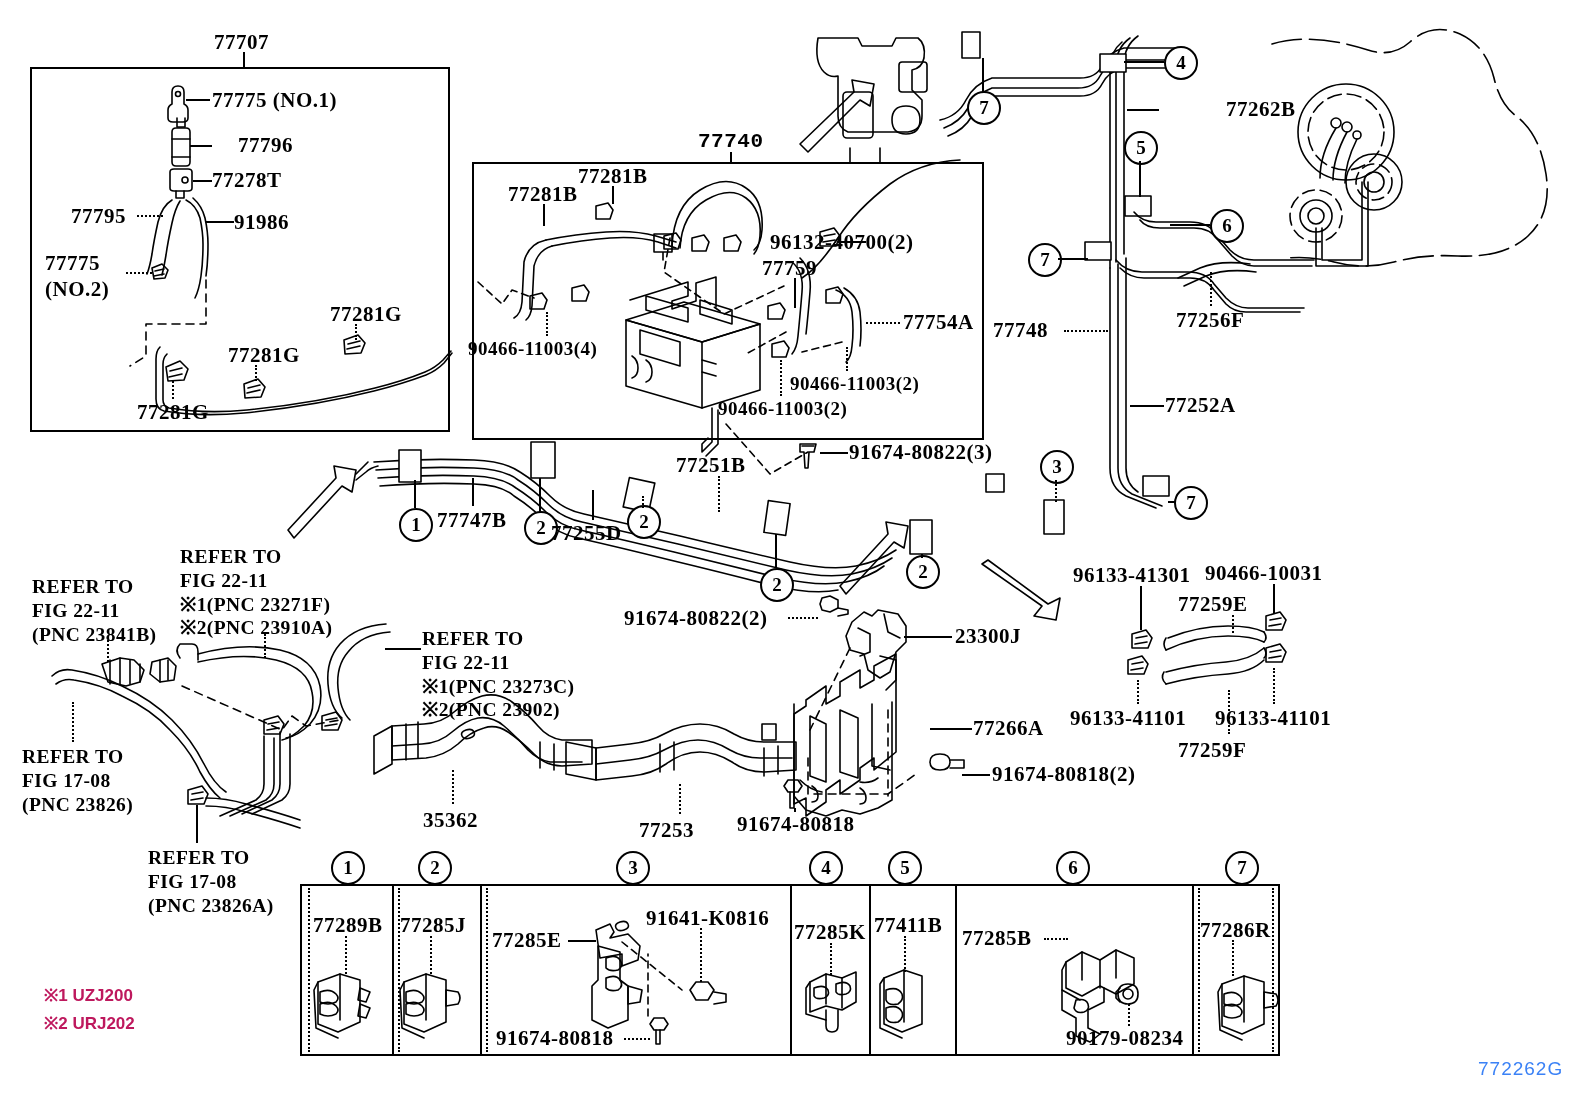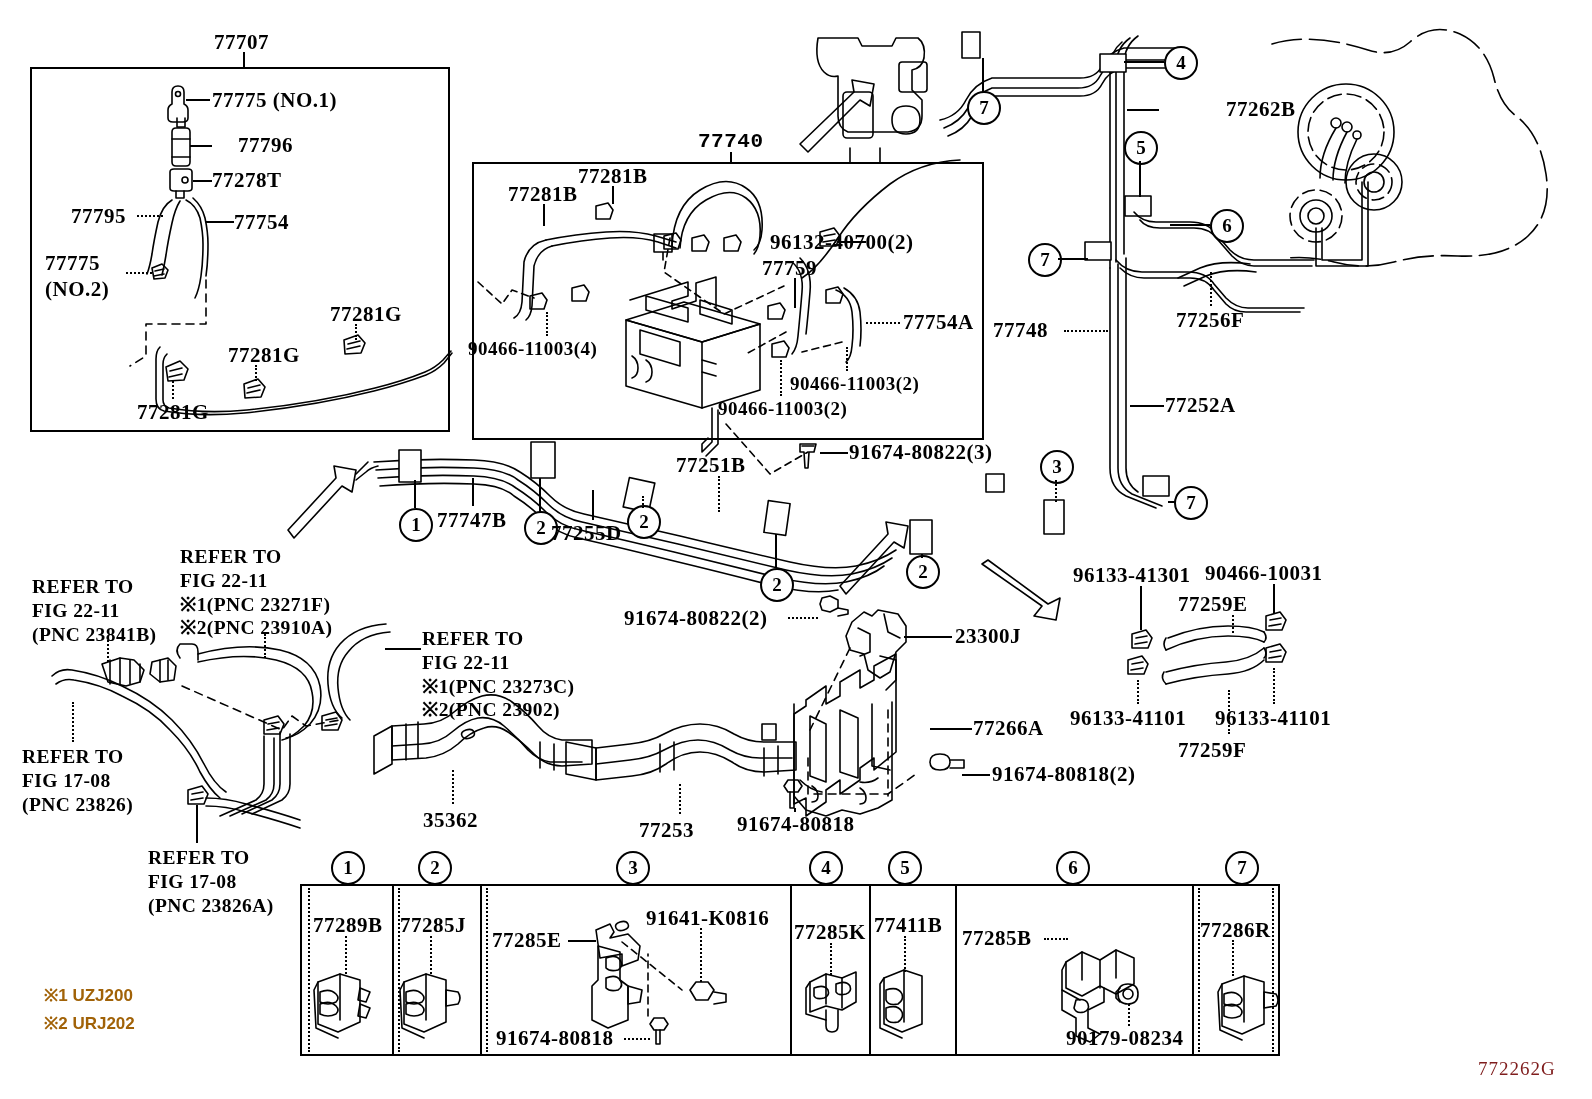--- a/index.html
+++ b/index.html
@@ -1,22 +1,22 @@
 <!DOCTYPE html>
 <html><head>
 <meta charset="utf-8">
 <style>
   html,body{margin:0;padding:0;background:#fff;}
   body{font-family:"Liberation Serif", serif;}
   #sheet{position:relative;width:1592px;height:1099px;background:#fff;overflow:hidden;}
   .lbl{position:absolute;font-family:"Liberation Serif", serif;font-weight:bold;font-size:21px;color:#000;white-space:pre;letter-spacing:0.5px;}
   .lbl.sm{font-size:19px;}
   .refer{position:absolute;font-family:"Liberation Serif", serif;font-weight:bold;font-size:19.5px;color:#000;white-space:pre;line-height:1.22;letter-spacing:0.4px;}
-  .note{position:absolute;font-family:"Liberation Sans", sans-serif;font-weight:bold;font-size:17px;color:#a16207;white-space:pre;line-height:1.45;}
-  .diagid{position:absolute;font-family:Liberation Serif, serif;font-size:19px;color:#7f1d1d;letter-spacing:1px;text-align:right;}
+  .note{position:absolute;font-family:"Liberation Sans", sans-serif;font-weight:bold;font-size:17px;color:#be185d;white-space:pre;line-height:1.45;}
+  .diagid{position:absolute;font-family:Liberation Sans, sans-serif;font-size:19px;color:#3b82f6;letter-spacing:1px;text-align:right;}
   .box{position:absolute;border:2px solid #000;box-sizing:border-box;}
   .ring{position:absolute;border:2.2px solid #000;border-radius:50%;width:30px;height:30px;
         display:flex;align-items:center;justify-content:center;font-family:"Liberation Serif",serif;
         font-size:19px;font-weight:bold;background:#fff;color:#000;}
   .ln{position:absolute;background:#000;}
   .lnh{height:1.6px;}
   .lnv{width:1.6px;}
   .dot{position:absolute;height:0;border-top:2px dotted #000;}
   .dotv{position:absolute;width:0;border-left:2px dotted #000;}
   svg.art{position:absolute;left:0;top:0;width:1592px;height:1099px;pointer-events:none;}
@@ -426,21 +426,21 @@
 
   <div class="lbl" style="left:212px;top:133px;margin-left:26px;">77796</div>
   <div class="ln lnh" style="left:190px;top:145px;width:22px;"></div>
 
   <div class="lbl" style="left:212px;top:168px;">77278T</div>
   <div class="ln lnh" style="left:193px;top:180px;width:19px;"></div>
 
   <div class="lbl" style="left:71px;top:204px;">77795</div>
   <div class="dot" style="left:137px;top:215px;width:26px;"></div>
 
-  <div class="lbl" style="left:234px;top:210px;">77754</div>
+  <div class="lbl" style="left:234px;top:210px;">91986</div>
   <div class="ln lnh" style="left:206px;top:221px;width:28px;"></div>
 
   <div class="lbl" style="left:45px;top:251px;line-height:1.22;">77775
 (NO.2)</div>
   <div class="dot" style="left:126px;top:272px;width:26px;"></div>
 
   <div class="lbl" style="left:330px;top:302px;">77281G</div>
   <div class="dotv" style="left:355px;top:324px;height:16px;"></div>
 
   <div class="lbl" style="left:228px;top:343px;">77281G</div>

